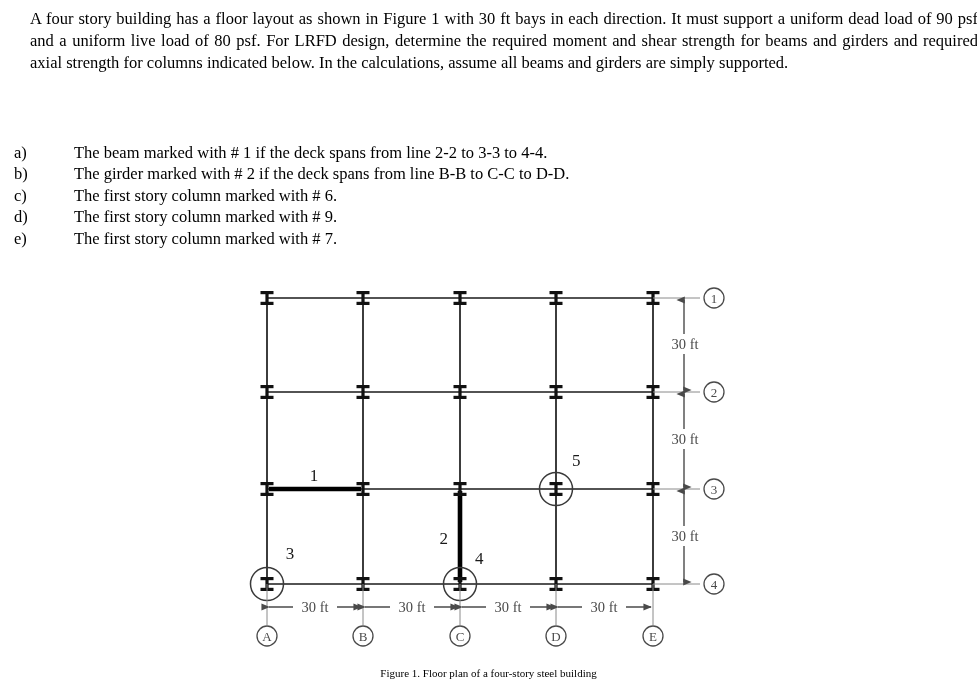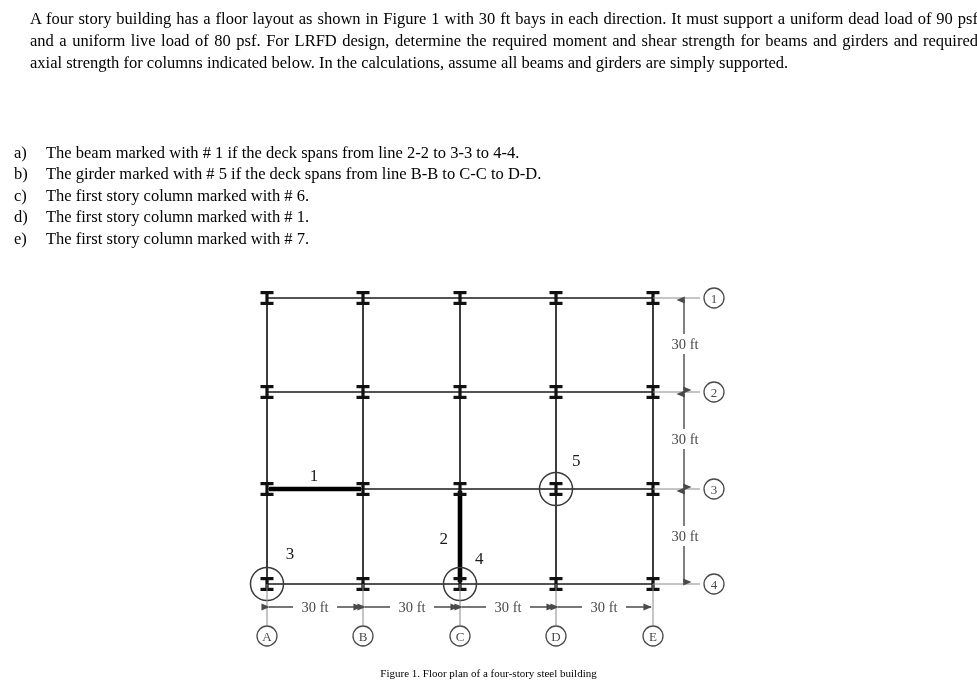--- a/index.html
+++ b/index.html
@@ -40,20 +40,21 @@
   .req-row {
     display: flex;
     align-items: baseline;
   }
   .req-marker {
     width: 32px;
     flex: 0 0 32px;
   }
   .req-text {
     flex: 1 1 auto;
+    margin-left: 28px;
   }
 
   
   #figure {
     position: absolute;
     left: 0;
     top: 270px;
     width: 977px;
     height: 429px;
   }
@@ -94,29 +95,29 @@
 
 <div id="problem-statement">A four story building has a floor layout as shown in Figure 1 with 30 ft bays in each direction. It must support a uniform dead load of 90 psf and a uniform live load of 80 psf. For LRFD design, determine the required moment and shear strength for beams and girders and required axial strength for columns indicated below. In the calculations, assume all beams and girders are simply supported.</div>
 
 <div id="requirements-list">
   <div class="req-row">
     <span class="req-marker">a)</span>
     <span class="req-text">The beam marked with # 1 if the deck spans from line 2-2 to 3-3 to 4-4.</span>
   </div>
   <div class="req-row">
     <span class="req-marker">b)</span>
-    <span class="req-text">The girder marked with # 5 if the deck spans from line B-B to C-C to D-D.</span>
+    <span class="req-text">The girder marked with # 2 if the deck spans from line B-B to C-C to D-D.</span>
   </div>
   <div class="req-row">
     <span class="req-marker">c)</span>
     <span class="req-text">The first story column marked with # 6.</span>
   </div>
   <div class="req-row">
     <span class="req-marker">d)</span>
-    <span class="req-text">The first story column marked with # 1.</span>
+    <span class="req-text">The first story column marked with # 9.</span>
   </div>
   <div class="req-row">
     <span class="req-marker">e)</span>
     <span class="req-text">The first story column marked with # 7.</span>
   </div>
 </div>
 
 <div id="figure">
 
   <svg id="floor-plan-svg" width="977" height="400" viewBox="0 0 977 400">

